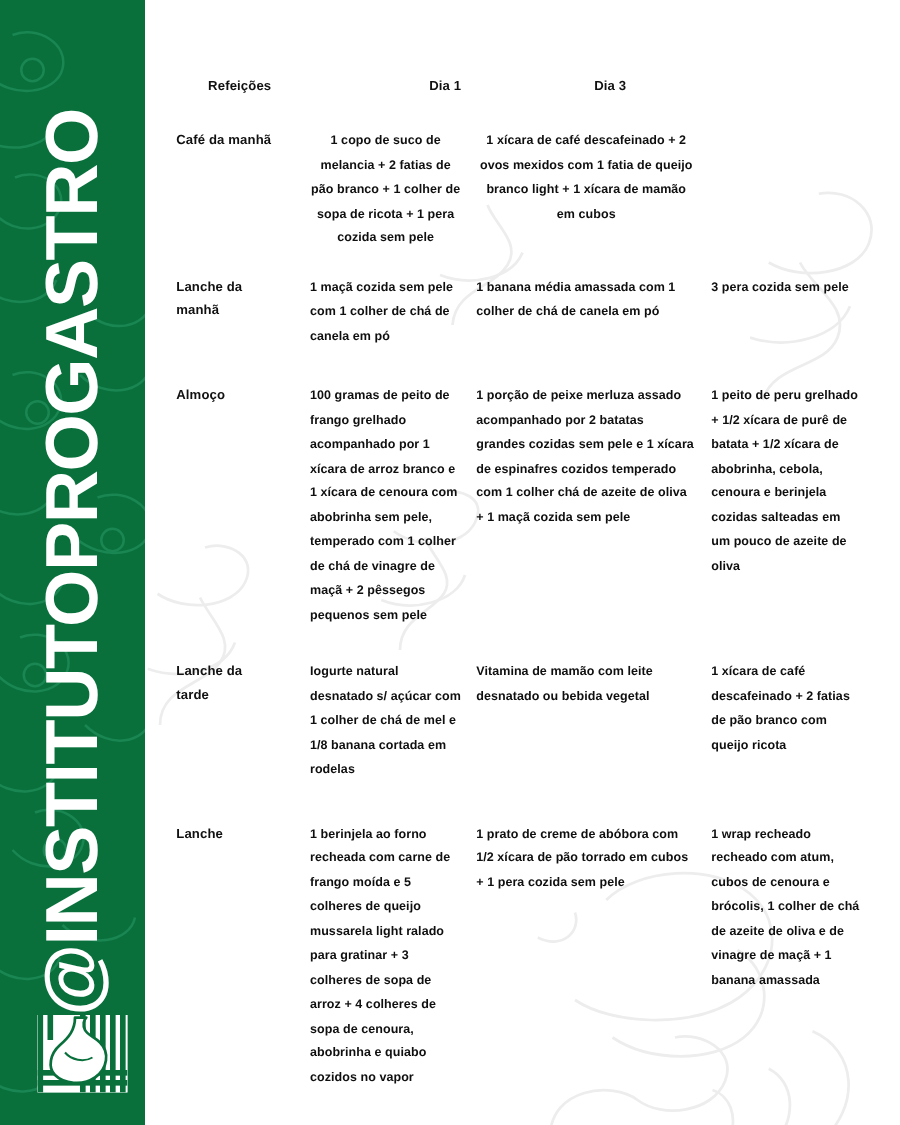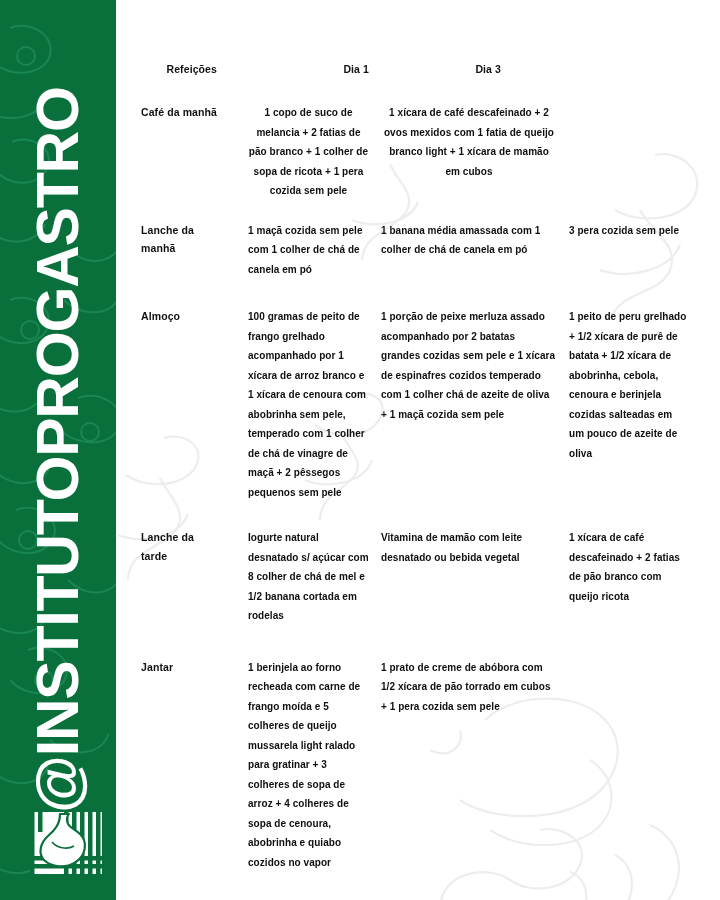--- a/index.html
+++ b/index.html
@@ -256,25 +256,26 @@
 
     <div class="row row-almoco">
       <div class="cell col-meal meal-label">Almoço</div>
       <div class="cell col-day1 meal-text">100 gramas de peito de frango grelhado acompanhado por 1 xícara de arroz branco e 1 xícara de cenoura com abobrinha sem pele, temperado com 1 colher de chá de vinagre de maçã + 2 pêssegos pequenos sem pele</div>
       <div class="cell col-day2 meal-text">1 porção de peixe merluza assado acompanhado por 2 batatas grandes cozidas sem pele e 1 xícara de espinafres cozidos temperado com 1 colher chá de azeite de oliva + 1 maçã cozida sem pele</div>
       <div class="cell col-day3 meal-text">1 peito de peru grelhado + 1/2 xícara de purê de batata + 1/2 xícara de abobrinha, cebola, cenoura e berinjela cozidas salteadas em um pouco de azeite de oliva</div>
     </div>
 
     <div class="row row-tarde">
       <div class="cell col-meal meal-label">Lanche da tarde</div>
-      <div class="cell col-day1 meal-text">Iogurte natural desnatado s/ açúcar com 8 colher de chá de mel e 1/2 banana cortada em rodelas</div>
+      <div class="cell col-day1 meal-text">Iogurte natural desnatado s/ açúcar com 1 colher de chá de mel e 1/8 banana cortada em rodelas</div>
       <div class="cell col-day2 meal-text">Vitamina de mamão com leite desnatado ou bebida vegetal</div>
       <div class="cell col-day3 meal-text">1 xícara de café descafeinado + 2 fatias de pão branco com queijo ricota</div>
     </div>
 
     <div class="row row-jantar">
-      <div class="cell col-meal meal-label">Jantar</div>
+      <div class="cell col-meal meal-label">Lanche</div>
       <div class="cell col-day1 meal-text">1 berinjela ao forno recheada com carne de frango moída e 5 colheres de queijo mussarela light ralado para gratinar + 3 colheres de sopa de arroz + 4 colheres de sopa de cenoura, abobrinha e quiabo cozidos no vapor</div>
       <div class="cell col-day2 meal-text">1 prato de creme de abóbora com 1/2 xícara de pão torrado em cubos + 1 pera cozida sem pele</div>
+      <div class="cell col-day3 meal-text">1 wrap recheado recheado com atum, cubos de cenoura e brócolis, 1 colher de chá de azeite de oliva e de vinagre de maçã + 1 banana amassada</div>
     </div>
 
   </div>
 </div>
 
 </body></html>

